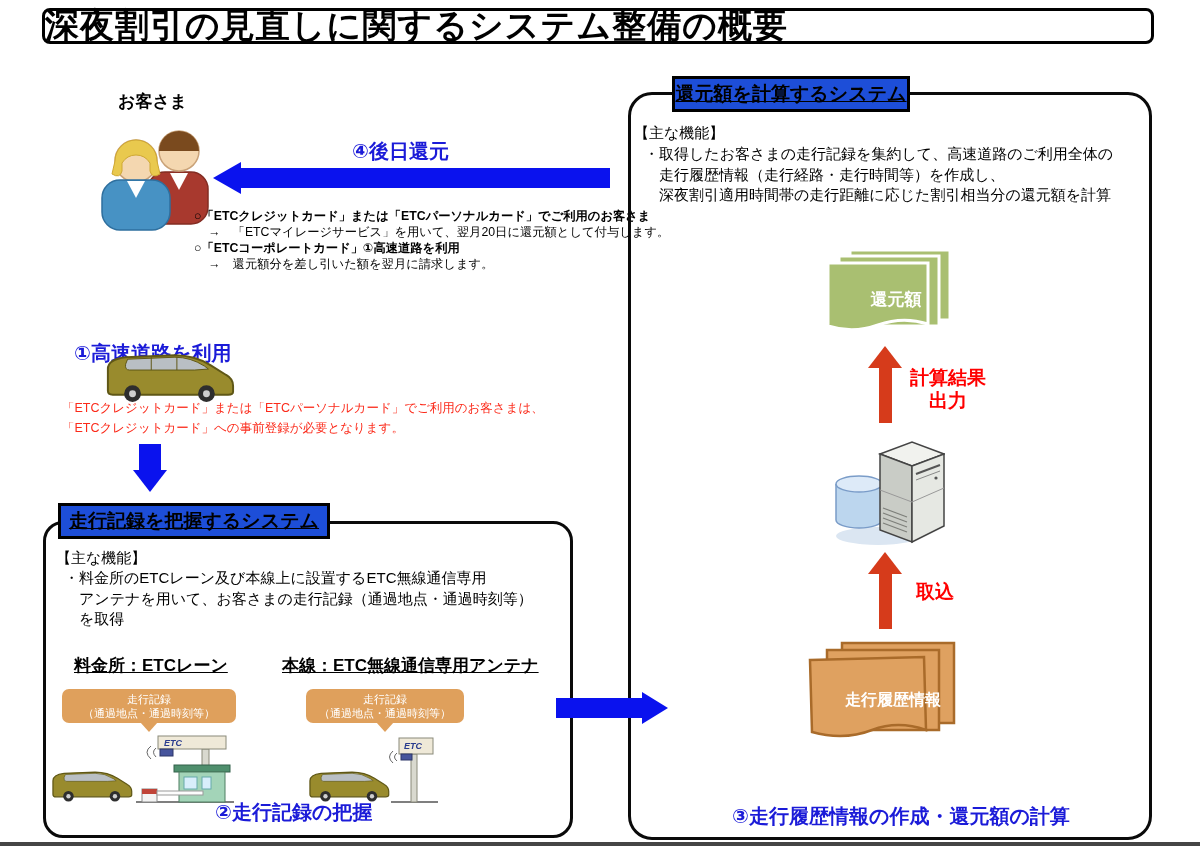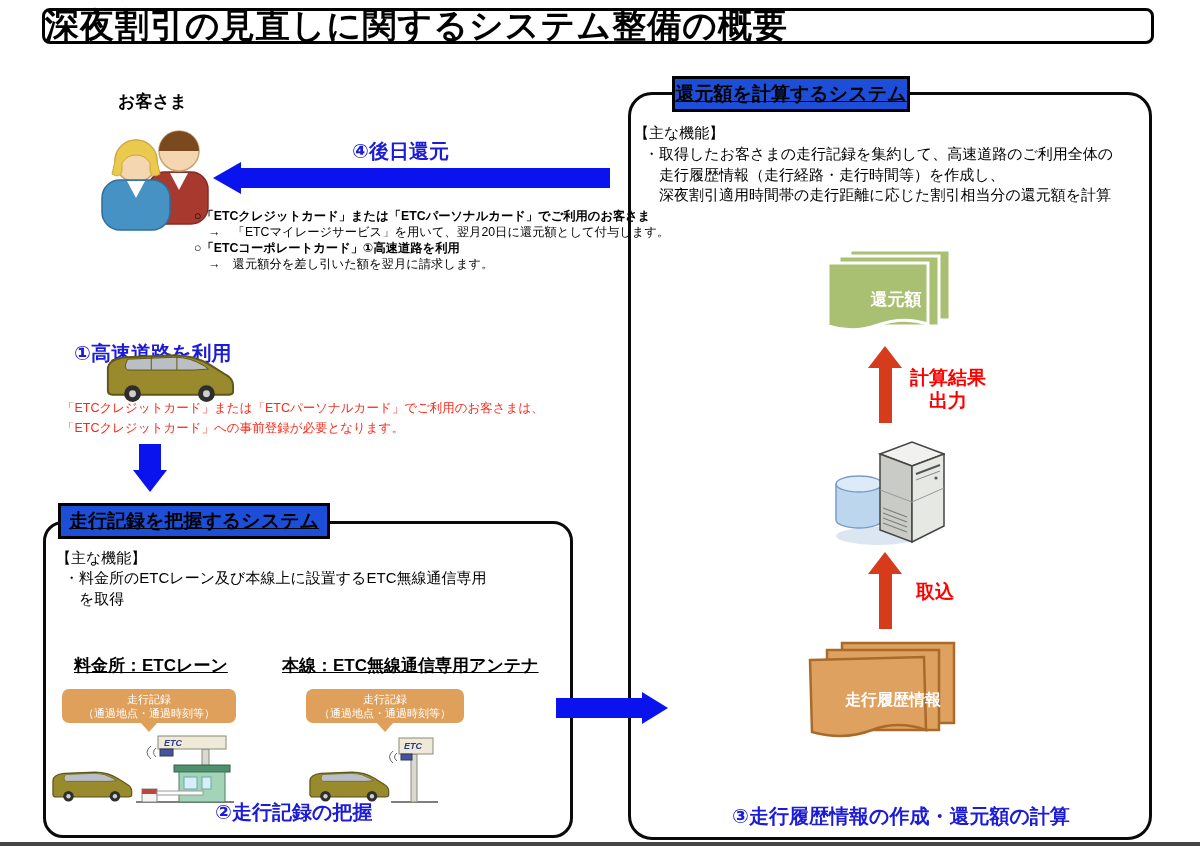--- a/index.html
+++ b/index.html
@@ -115,20 +115,21 @@
     <div class="bar-v"></div>
     <div class="tri-d"></div>
   </div>
 
   <div class="abs sys-box" style="left:43px;top:521px;width:530px;height:317px;"></div>
   <div class="abs sys-header" style="left:58px;top:503px;width:272px;height:36px;">走行記録を把握するシステム</div>
 
   <div class="abs func-title" style="left:56px;top:549px;">【主な機能】</div>
   <div class="abs" style="left:64px;top:568px;">
     <div class="func-line">・料金所のETCレーン及び本線上に設置するETC無線通信専用</div>
+    <div class="func-line">　アンテナを用いて、お客さまの走行記録（通過地点・通過時刻等）</div>
     <div class="func-line">　を取得</div>
   </div>
 
   <div class="abs sec-heading" style="left:74px;top:654px;">料金所：ETCレーン</div>
   <div class="abs sec-heading" style="left:282px;top:654px;">本線：ETC無線通信専用アンテナ</div>
 
   <div class="abs callout" style="left:62px;top:689px;width:174px;height:34px;">
     <div>走行記録</div>
     <div>（通過地点・通過時刻等）</div>
     <div class="ptr"></div>

